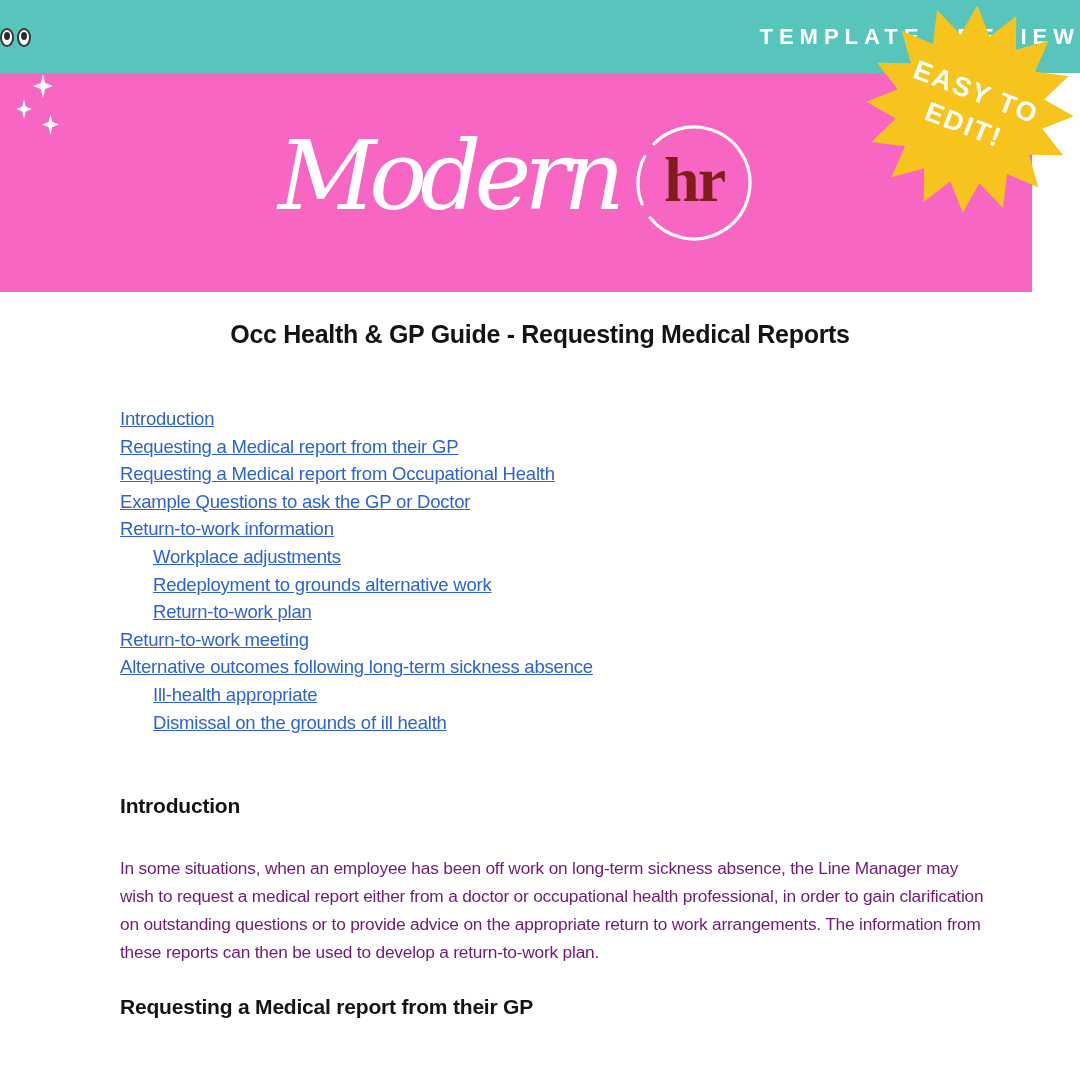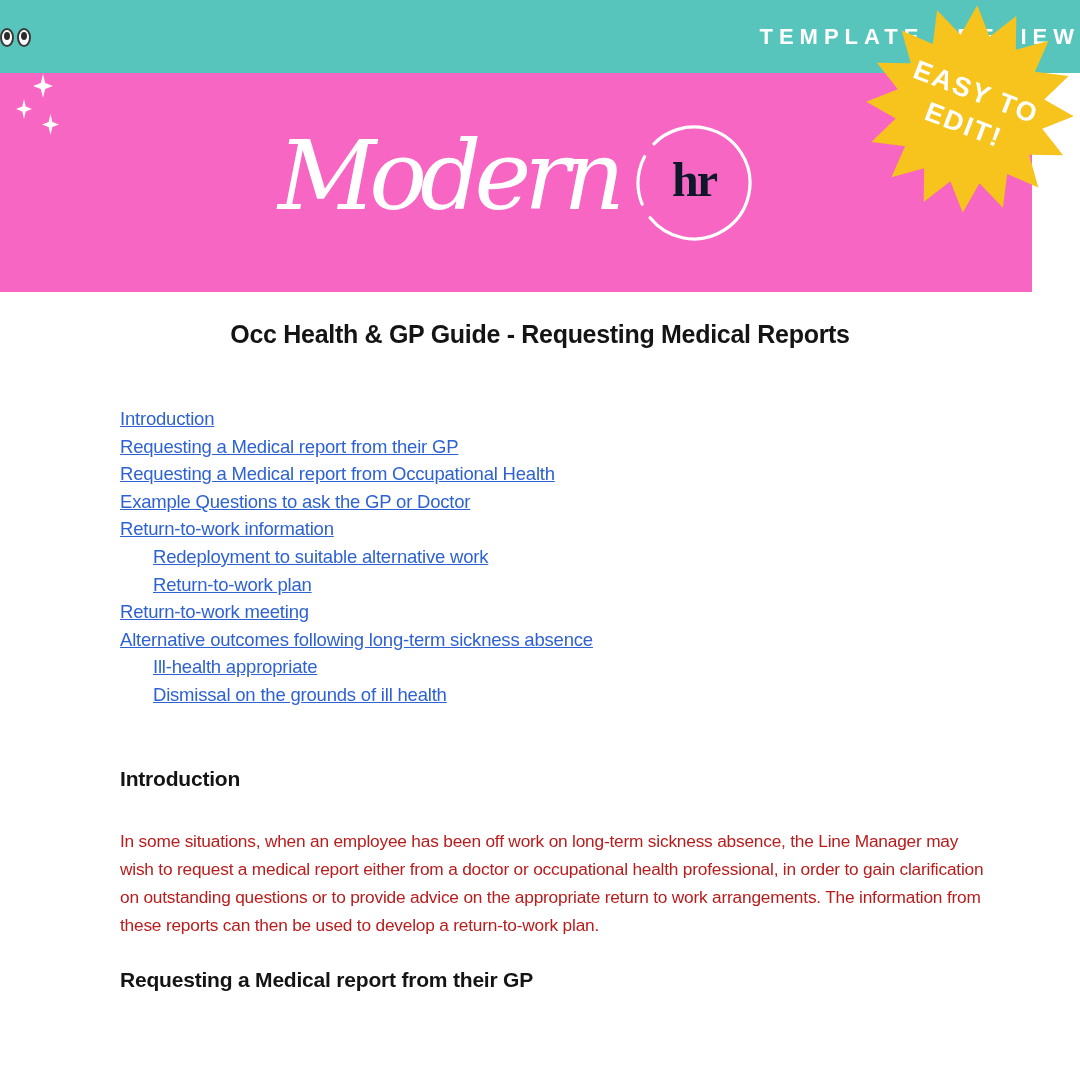--- a/index.html
+++ b/index.html
@@ -61,23 +61,23 @@
     font-size: 96px;
     letter-spacing: -7px;
     line-height: 1;
     padding-bottom: 14px;
   }
   .logo-circle { position: relative; width: 120px; height: 120px; }
   .logo-circle svg { position: absolute; inset: 0; }
   .logo-circle-text {
     position: absolute; inset: 0;
     display: flex; align-items: center; justify-content: center;
-    color: #0f172a;
+    color: #7f1d1d;
     font-family: "Liberation Serif", serif;
-    font-size: 48px; font-weight: 600; letter-spacing: -2px;
+    font-size: 64px; font-weight: 600; letter-spacing: -2px;
     padding-bottom: 6px;
   }
 
   
   .badge {
     position: absolute; left: 866px; top: 5px;
     width: 208px; height: 208px;
     background: #f6c41c;
     clip-path: polygon(
       50% 0%, 57% 14.7%, 69.1% 3.8%, 70% 20.1%, 85.4% 14.6%, 79.9% 30%,
@@ -117,21 +117,21 @@
   .section-heading {
     margin: 58px 120px 0 120px;
     font-size: 21px; font-weight: 700; color: #141414;
     letter-spacing: -0.2px;
   }
   .section-heading.second { margin-top: 29px; }
   .para {
     margin: 36px 90px 0 120px;
     max-width: 872px;
     font-size: 17.3px; line-height: 28px;
-    color: #b91c1c; letter-spacing: -0.2px;
+    color: #701a75; letter-spacing: -0.2px;
   }
 </style>
 </head>
 <body>
 
 <div class="teal-banner">
   <span class="eyes">
     <span class="eye"></span>
     <span class="eye"></span>
   </span>
@@ -162,21 +162,22 @@
 
 <div class="doc">
   <div class="doc-title">Occ Health &amp; GP Guide - Requesting Medical Reports</div>
 
   <div class="toc">
     <div class="toc-line"><a>Introduction</a></div>
     <div class="toc-line"><a>Requesting a Medical report from their GP</a></div>
     <div class="toc-line"><a>Requesting a Medical report from Occupational Health</a></div>
     <div class="toc-line"><a>Example Questions to ask the GP or Doctor</a></div>
     <div class="toc-line"><a>Return-to-work information</a></div>
-    <div class="toc-line indent"><a>Redeployment to suitable alternative work</a></div>
+    <div class="toc-line indent"><a>Workplace adjustments</a></div>
+    <div class="toc-line indent"><a>Redeployment to grounds alternative work</a></div>
     <div class="toc-line indent"><a>Return-to-work plan</a></div>
     <div class="toc-line"><a>Return-to-work meeting</a></div>
     <div class="toc-line"><a>Alternative outcomes following long-term sickness absence</a></div>
     <div class="toc-line indent"><a>Ill-health appropriate</a></div>
     <div class="toc-line indent"><a>Dismissal on the grounds of ill health</a></div>
   </div>
 
   <div class="section-heading">Introduction</div>
 
   <p class="para">In some situations, when an employee has been off work on long-term sickness absence, the Line Manager may wish to request a medical report either from a doctor or occupational health professional, in order to gain clarification on outstanding questions or to provide advice on the appropriate return to work arrangements. The information from these reports can then be used to develop a return-to-work plan.</p>

